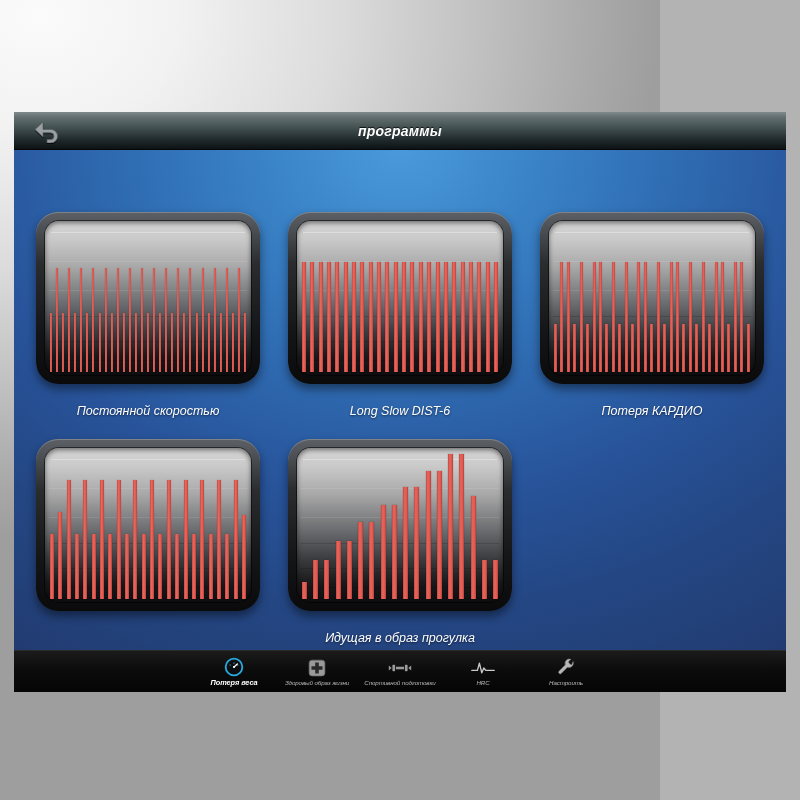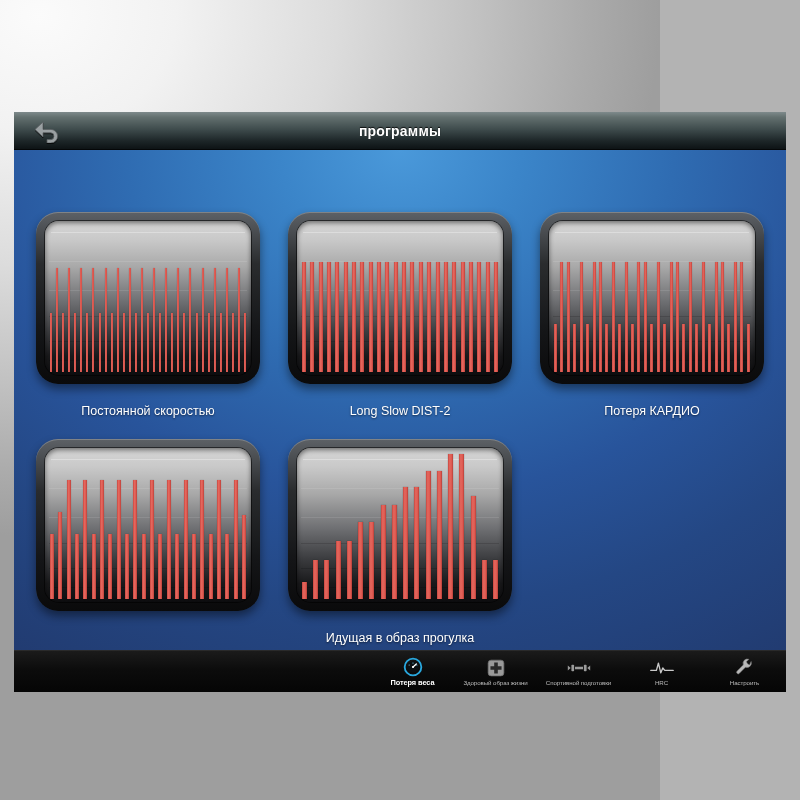--- a/index.html
+++ b/index.html
@@ -5,20 +5,21 @@
   html,body{margin:0;padding:0;}
   body{
     width:800px;height:800px;overflow:hidden;
     font-family:"Liberation Sans","DejaVu Sans",sans-serif;
     background:#b3b3b3;
   }
   #stage{
     position:relative;width:660px;height:800px;
     background:
       radial-gradient(ellipse 620px 520px at 6% 2%, #fbfbfb 0%, #f2f2f2 22%, #dcdcdc 48%, #c2c2c2 70%, #ababab 88%, #9e9e9e 100%);
+    font-style: italic;
   }
 
   
   #device{
     position:absolute;left:14px;top:112px;width:772px;height:580px;
     overflow:hidden;
   }
 
   
   #titlebar{
@@ -85,21 +86,21 @@
     margin-top:20px;text-align:center;color:#ffffff;font-size:12.5px;
     text-shadow:0 1px 2px rgba(0,0,0,.55);
     white-space:nowrap;
   }
 
   
   #toolbar{
     position:relative;height:42px;width:100%;
     background:linear-gradient(to bottom,#1b1b1b 0%,#0c0c0c 45%,#050505 100%);
     border-top:1px solid #2a2a2a;
-    display:flex;align-items:center;justify-content:flex-end;
+    display:flex;align-items:center;justify-content:center;
     box-sizing:border-box;
   }
   .tbitem{
     width:83px;height:42px;display:flex;flex-direction:column;
     align-items:center;justify-content:center;cursor:pointer;gap:1px;
   }
   .tbicon{height:20px;display:flex;align-items:center;justify-content:center;}
   .tblabel{
     font-size:6.2px;color:#b9b9b9;white-space:nowrap;letter-spacing:-.1px;
   }
@@ -221,21 +222,21 @@
                   <div class="bar" style="height: 76%; width: 4px;"></div>
                   <div class="bar" style="height: 76%; width: 4px;"></div>
                   <div class="bar" style="height: 76%; width: 4px;"></div>
                   <div class="bar" style="height: 76%; width: 4px;"></div>
                   <div class="bar" style="height: 76%; width: 4px;"></div>
                   <div class="bar" style="height: 76%; width: 4px;"></div>
                   <div class="bar" style="height: 76%; width: 4px;"></div>
                 </div>
               </div>
             </div>
-            <div class="cardlabel">Long Slow DIST-2</div>
+            <div class="cardlabel">Long Slow DIST-6</div>
           </div>
           <div class="cardwrap" style="left: 526px; top: 62px;">
             <div class="card">
               <div class="screen">
                 <div class="toprule"></div>
                 <div class="gridlines">
                   <div class="gl" style="top: 26%;"></div>
                   <div class="gl" style="top: 45%;"></div>
                   <div class="gl dk" style="top: 62%;"></div>
                   <div class="gl dk" style="top: 78%;"></div>

